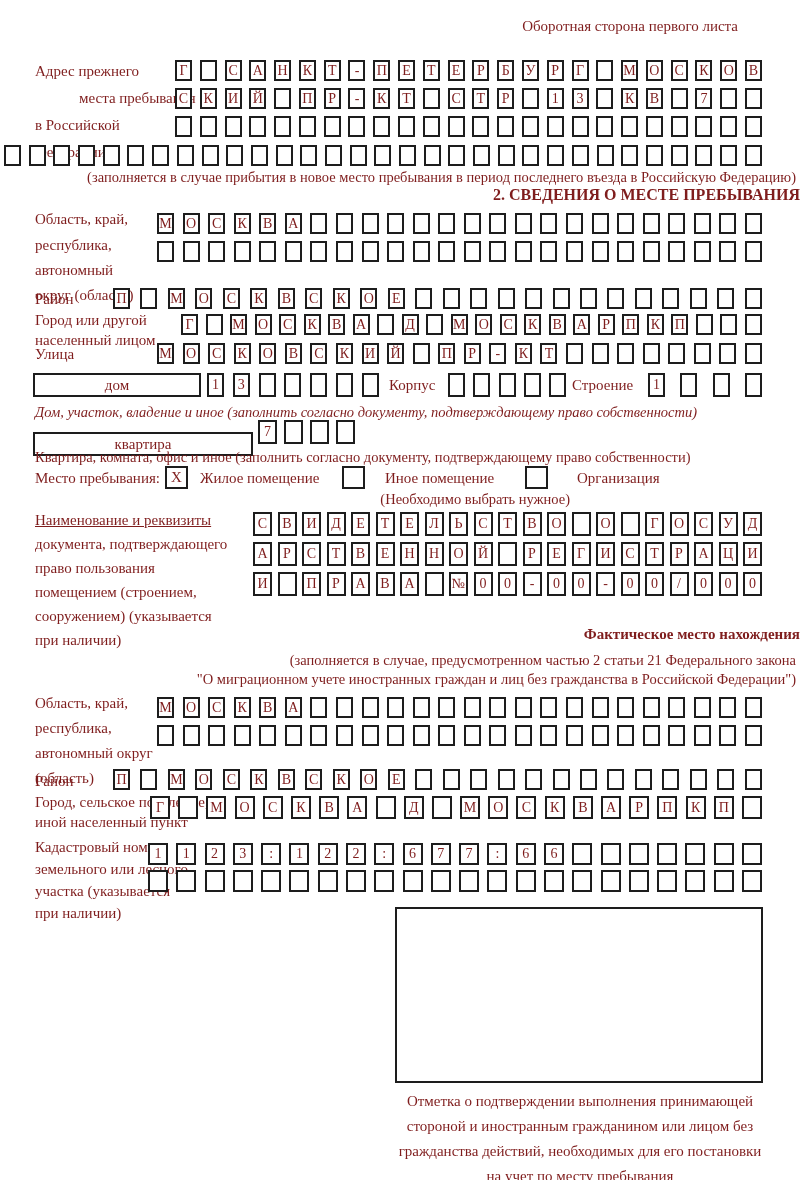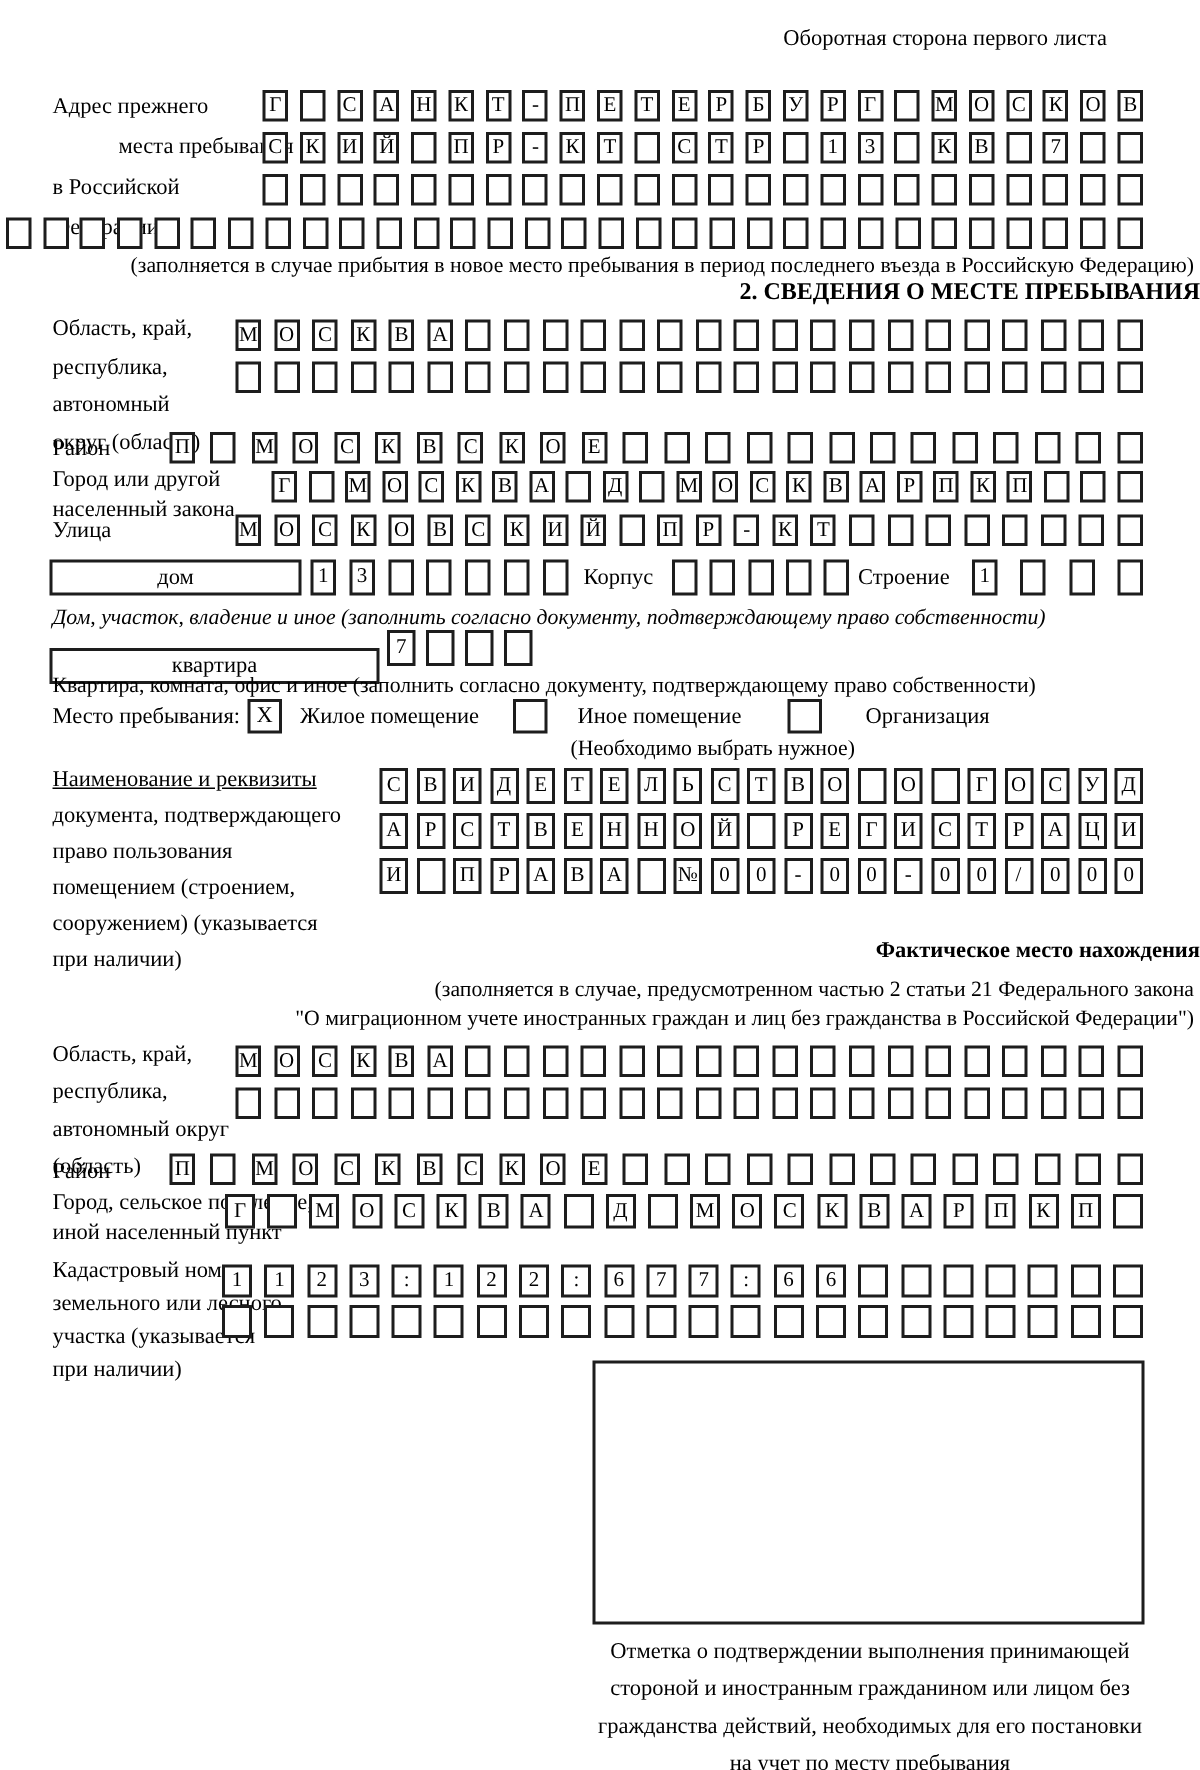--- a/index.html
+++ b/index.html
@@ -1,18 +1,18 @@
 <!DOCTYPE html>
 <html><head>
 <meta charset="utf-8">
 <style>
   html,body { margin:0; padding:0; background:#fff; }
   .page {
     position:relative; width:800px; height:1180px; background:#ffffff;
-    font-family:"Liberation Serif", serif; color:#000000; overflow:hidden;
+    font-family:"Liberation Serif", serif; color:#7f1d1d; overflow:hidden;
   }
   .abs { position:absolute; white-space:nowrap; }
   .lbl { font-size:15px; line-height:1.2; }
   .cap { font-size:14.5px; }
   .center { text-align:right; }
   .bold { font-weight:bold; }
   .cellrow { position:absolute; display:flex; justify-content:space-between; }
   .cell {
     box-sizing:border-box; border:2px solid #1d1d1d; background:#fff;
     width:var(--cw,17px); height:var(--ch,21px);
@@ -238,21 +238,21 @@
       <div class="cell"></div>
       <div class="cell"></div>
       <div class="cell"></div>
       <div class="cell"></div>
       <div class="cell"></div>
       <div class="cell"></div>
       <div class="cell"></div>
     </div>
 
   <div class="abs lbl" style="left:35px; top:311px;">Город или другой</div>
-  <div class="abs lbl" style="left:35px; top:331px;">населенный закона</div>
+  <div class="abs lbl" style="left:35px; top:331px;">населенный лицом</div>
   <div class="cellrow" style="left:181px; top:314px; width:581px;">
       <div class="cell">Г</div>
       <div class="cell"></div>
       <div class="cell">М</div>
       <div class="cell">О</div>
       <div class="cell">С</div>
       <div class="cell">К</div>
       <div class="cell">В</div>
       <div class="cell">А</div>
       <div class="cell"></div>

